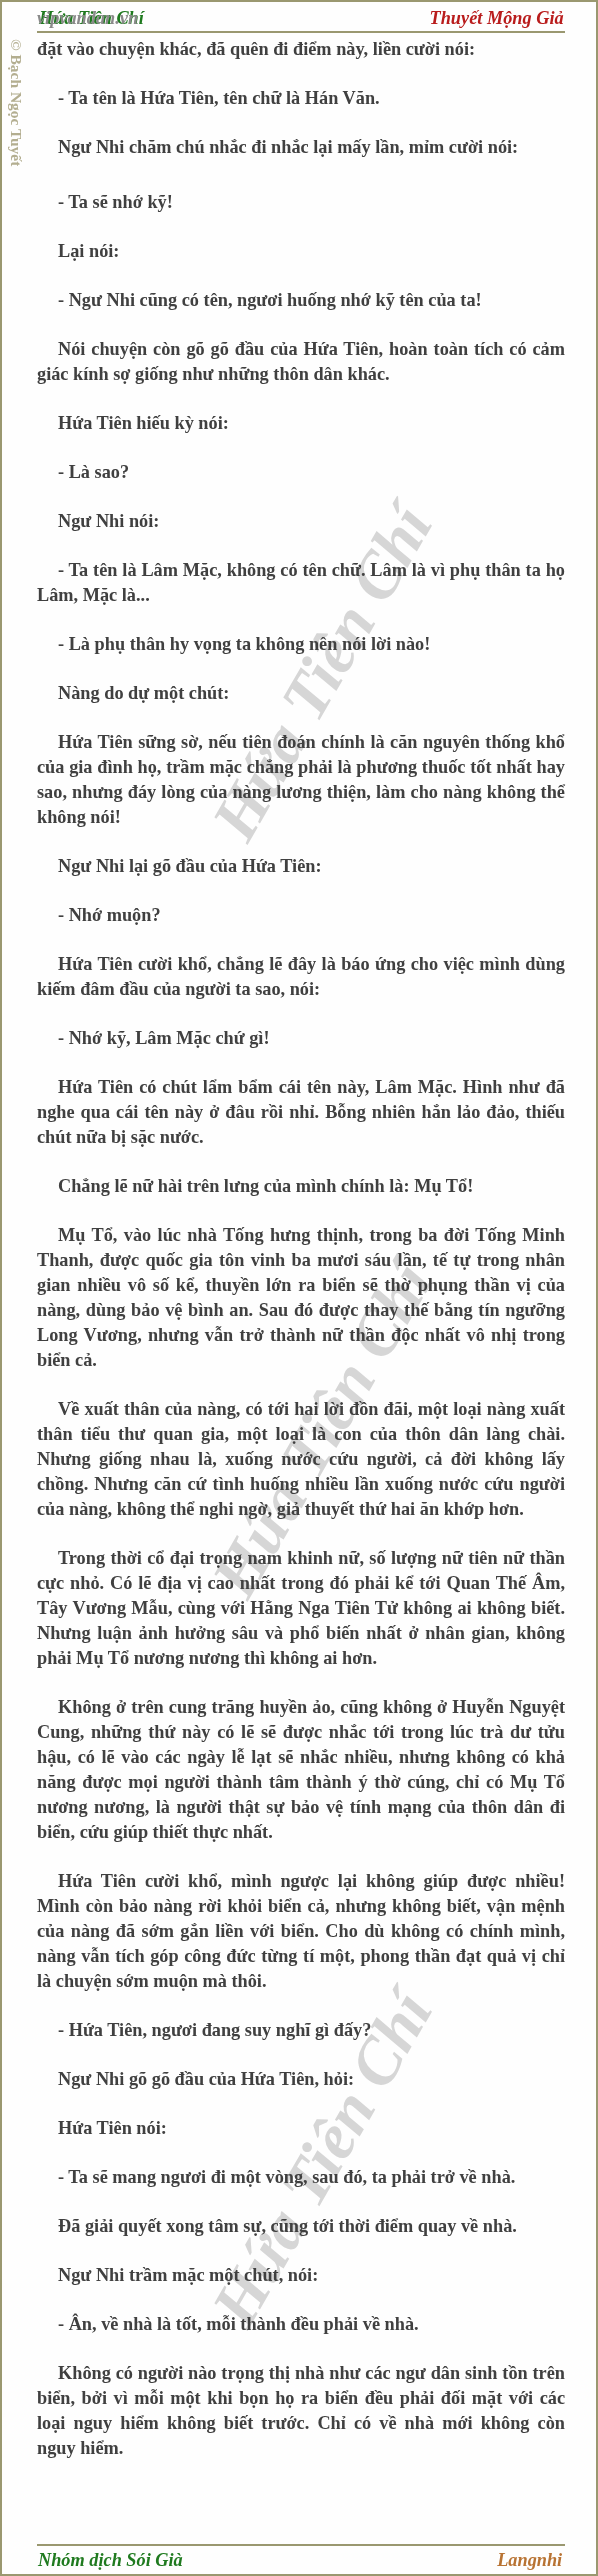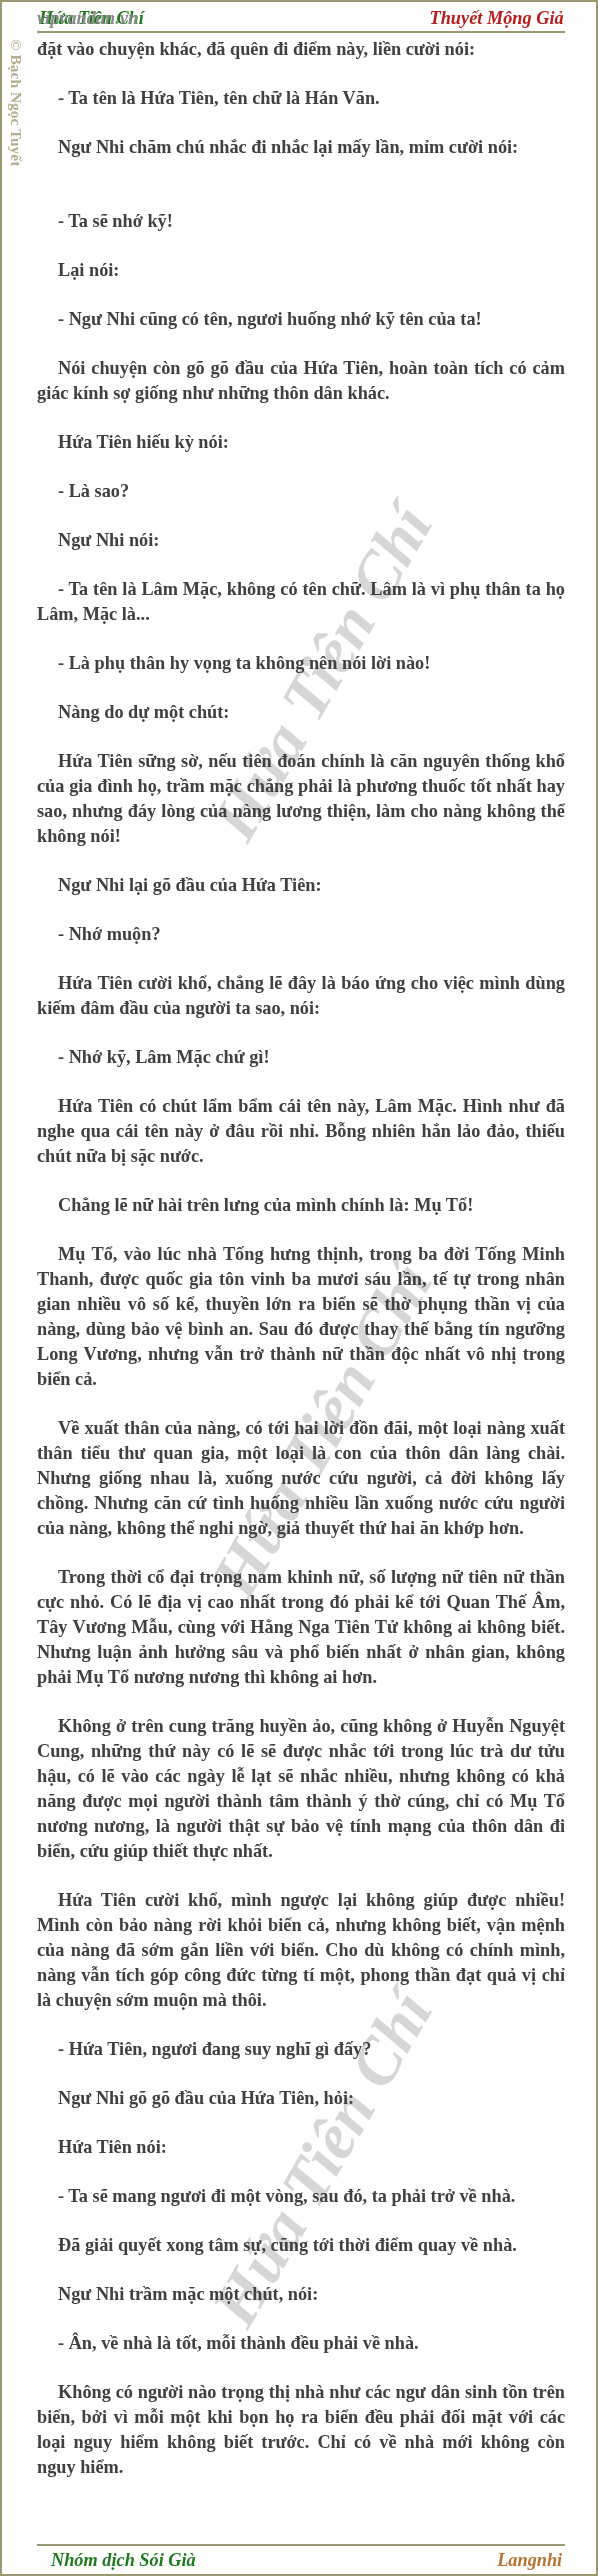--- a/index.html
+++ b/index.html
@@ -25,31 +25,31 @@
     position: absolute; left: 18.3px; top: 0; transform-origin: 0 0; transform: rotate(90deg);
     white-space: nowrap; font-family: "Liberation Serif", serif; font-size: 15.5px; color: #b3ae90;
   }
   .content {
     position: absolute; left: 35px; top: 35px; width: 528px;
     font-family: "Liberation Serif", serif; font-size: 18.3px; line-height: 25px; color: #404040;
     text-align: justify;
   }
   .content p { margin: 0 0 24px 0; text-indent: 21px; }
   .content p.first { text-indent: 0; }
-  .content p.gap { margin-bottom: 49px; }
+  .content p.gap { margin-bottom: 30px; }
   .wm {
     position: absolute; font-family: "Liberation Serif", serif; font-style: italic;
     font-size: 65px; color: rgba(150,150,150,0.38); white-space: nowrap;
     transform: rotate(-60deg); transform-origin: center center; pointer-events: none;
   }
   .footer {
     position: absolute; left: 35px; top: 2548px; width: 528px; height: 24px;
     font-family: "Liberation Serif", serif; font-style: italic; font-size: 18.3px;
   }
-  .footer .left { position: absolute; left: 14px; top: 0; color: #1f7a1f; }
+  .footer .left { position: absolute; left: 1px; top: 0; color: #1f7a1f; }
   .footer .right { position: absolute; right: 2.8px; top: 0; color: #b87333; }
 </style>
 </head>
 <body>
 
 <div class="page">
 
   <div class="header">
     <span class="left">Hứa Tiên Chí</span>
     <span class="center">vipvandan.vn</span>

